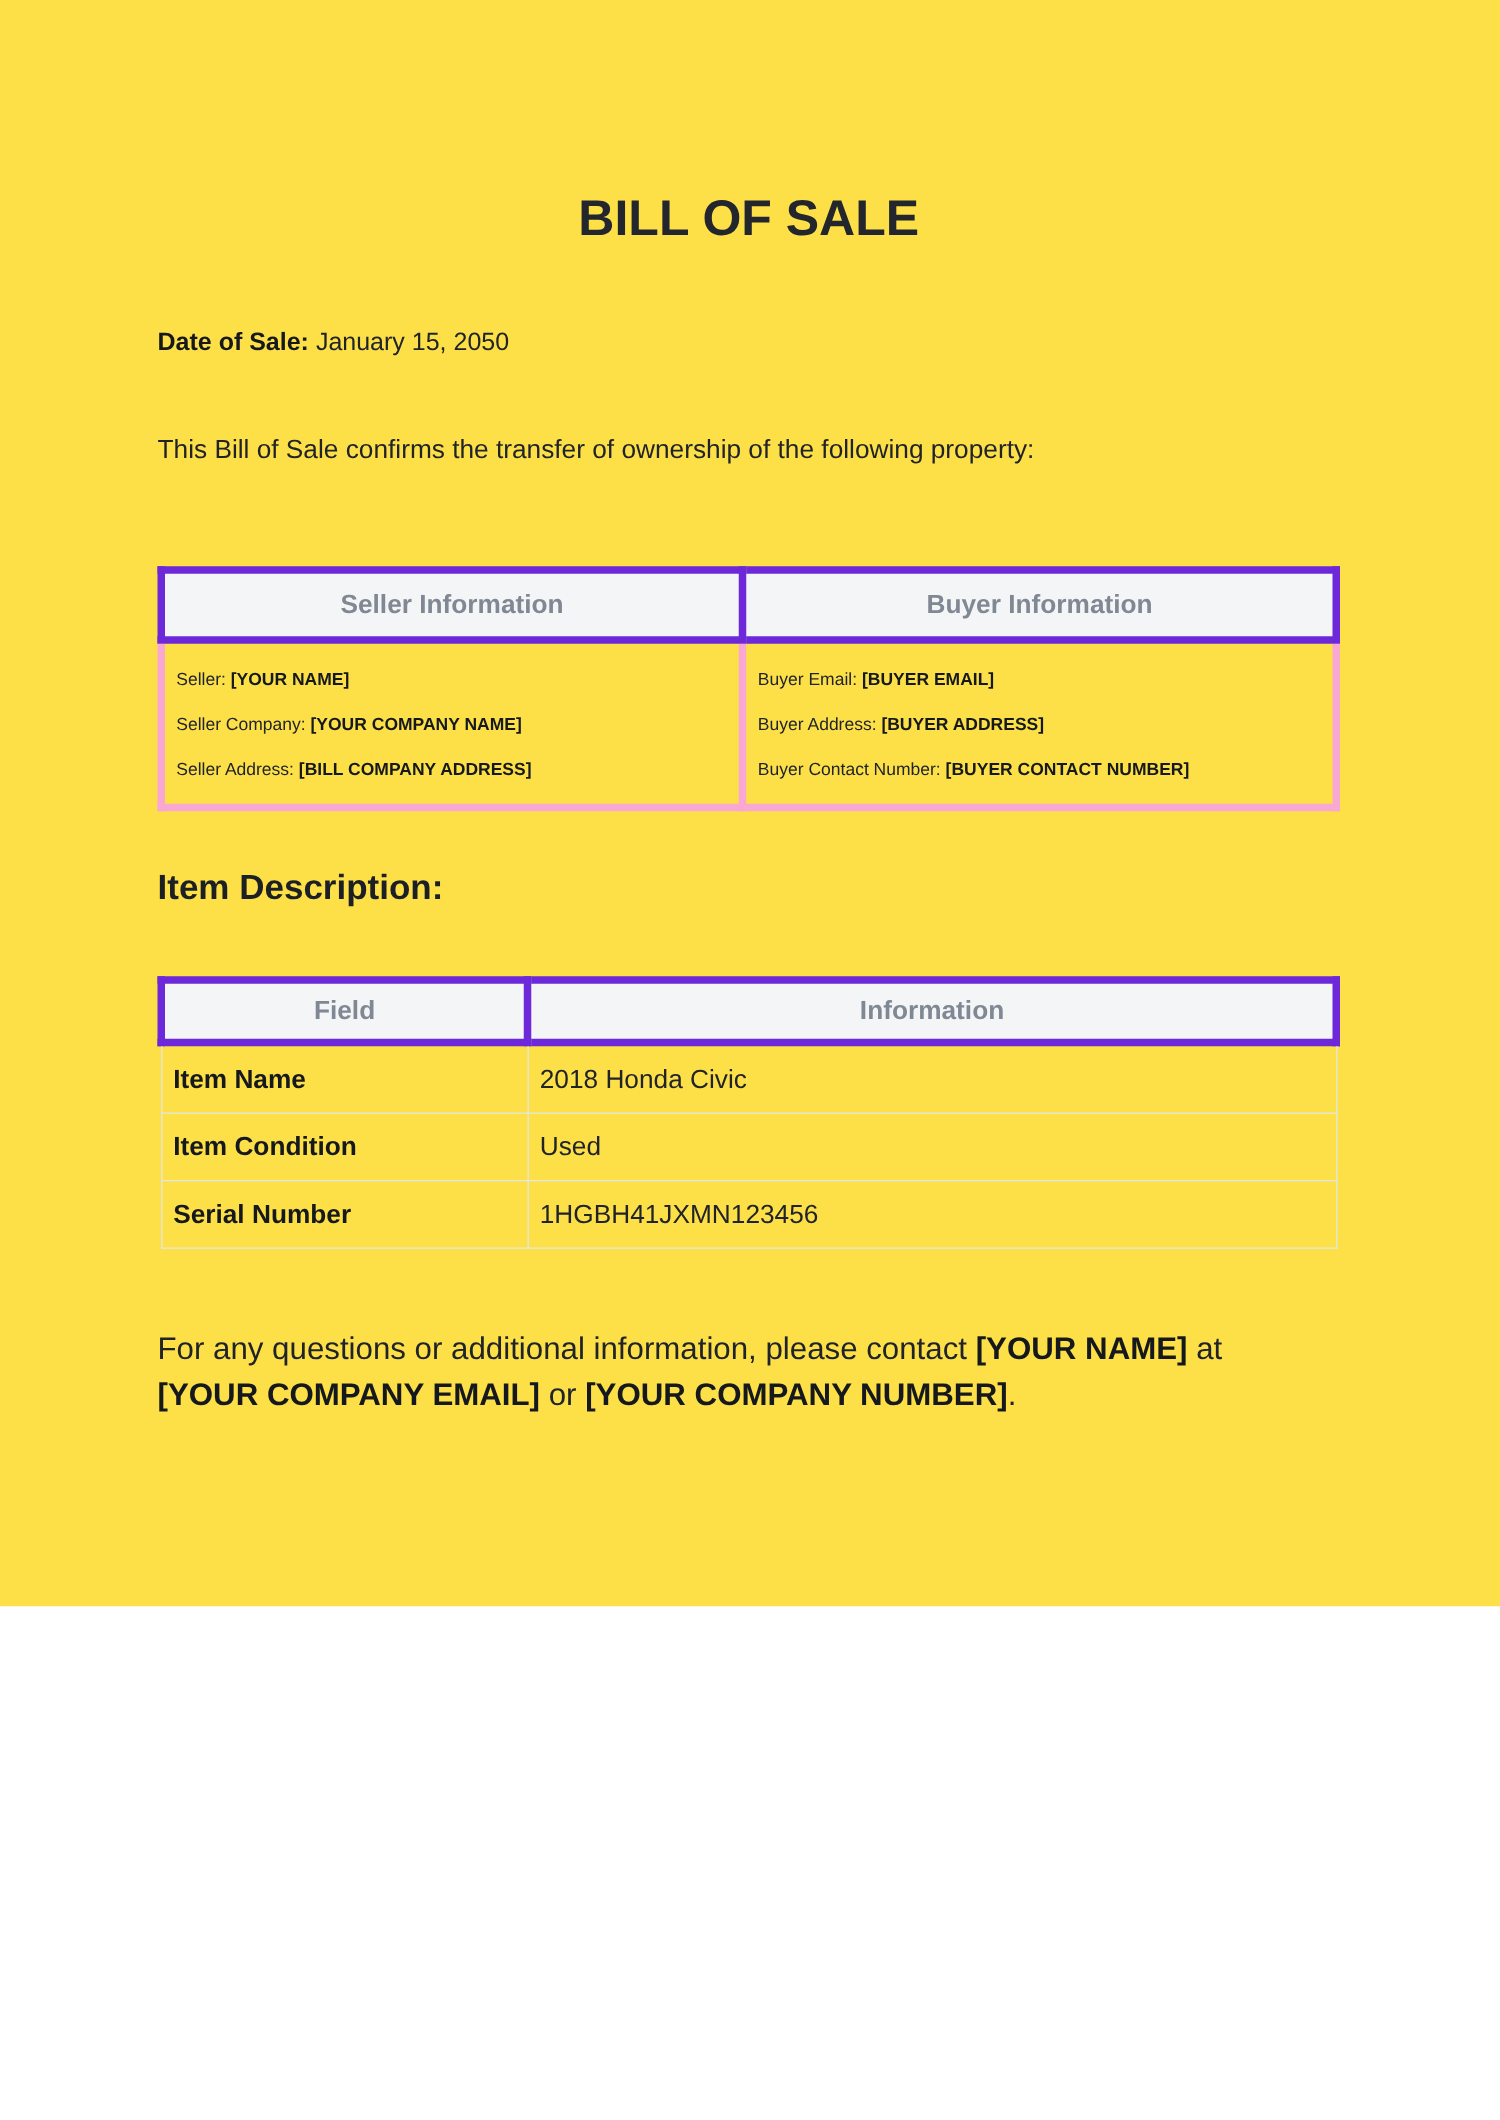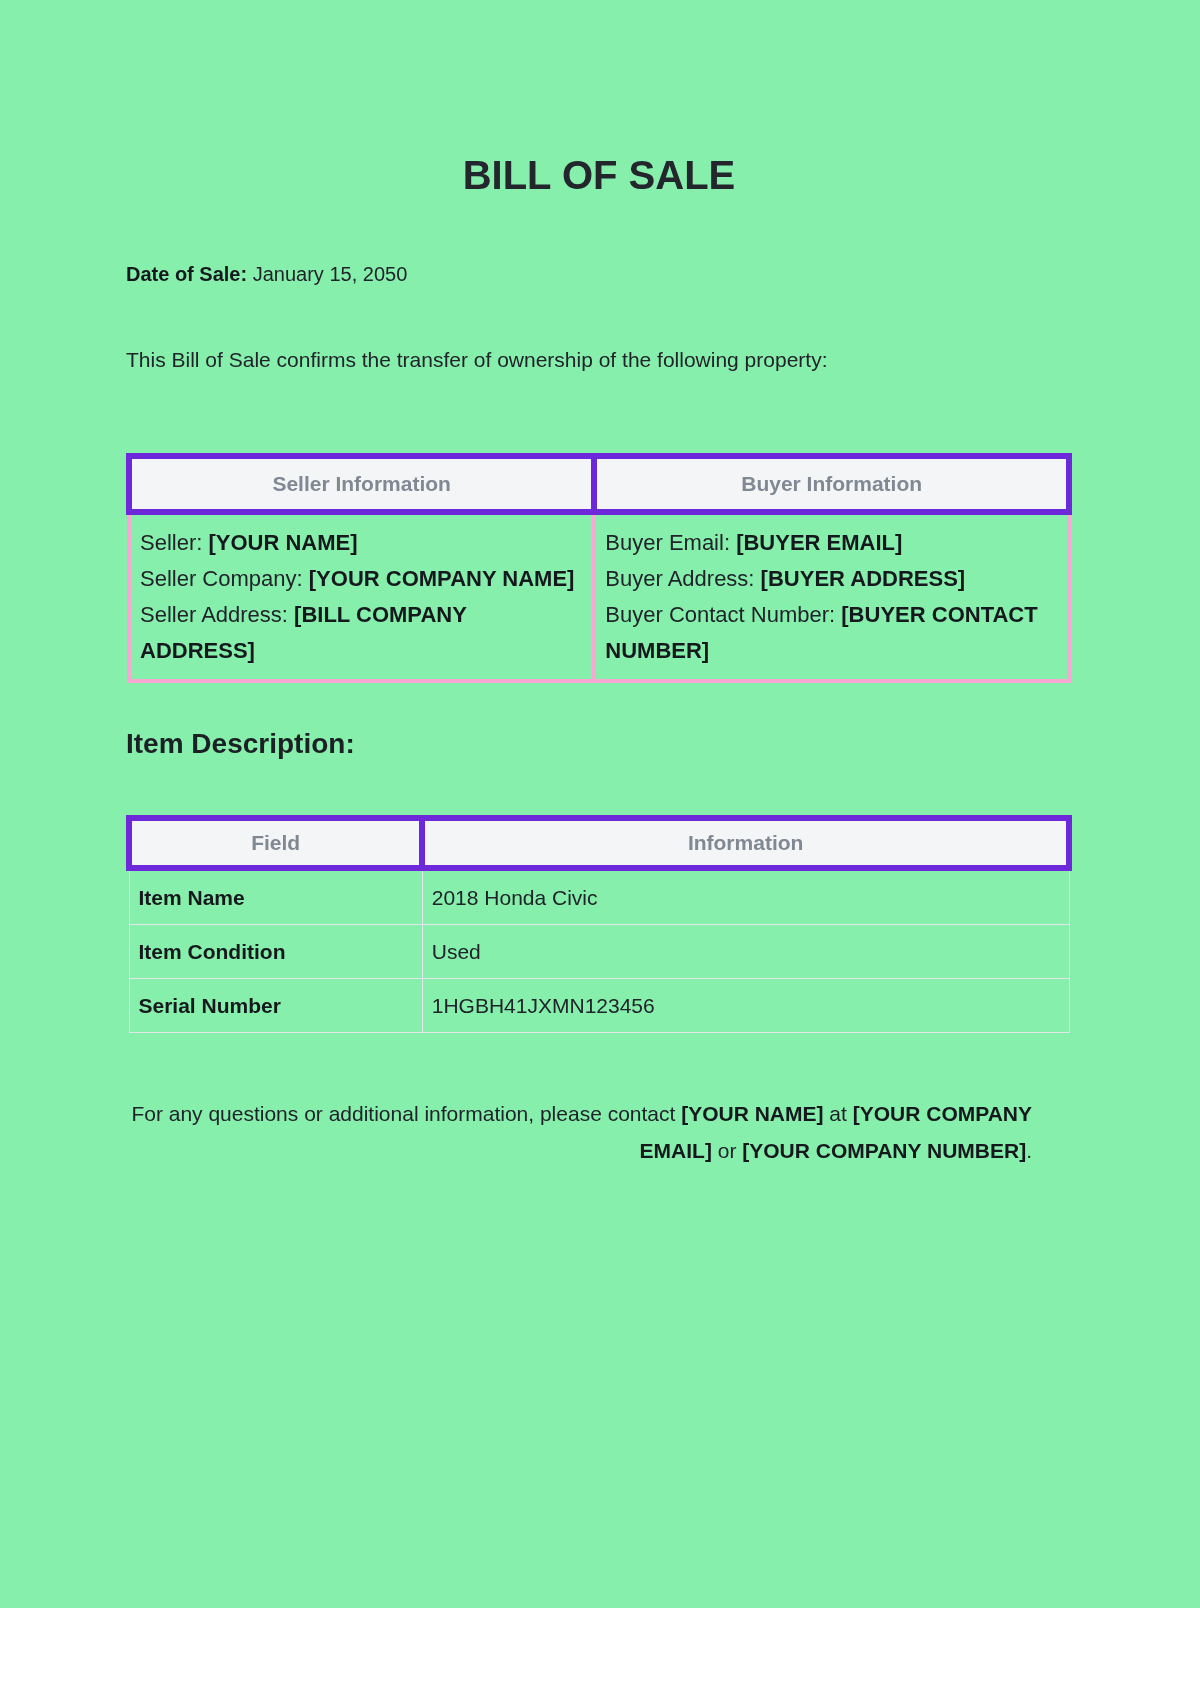--- a/index.html
+++ b/index.html
@@ -6,23 +6,23 @@
   html, body { margin: 0; padding: 0; }
   body {
     width: 1200px;
     height: 1696px;
     background: #ffffff;
     font-family: "Liberation Sans", sans-serif;
     color: #20242a;
   }
   .page {
     width: 1200px;
-    height: 1608px;
+    height: 1285px;
     padding: 150px 128px 0 126px;
-    background: #86efac;
+    background: #fde047;
     overflow: hidden;
   }
   .doc-title {
     margin: 0;
     text-align: center;
     font-size: 40px;
     line-height: 50px;
     font-weight: 700;
     color: #23272d;
   }
@@ -46,23 +46,23 @@
   th {
     background: #f4f5f7;
     border: 6px solid #6d28d9;
     font-size: 21px;
     font-weight: 700;
     color: #7f8893;
     padding: 13px 8px;
     text-align: center;
   }
   .parties-table td {
-    border: 4px solid #f9a8d4;
+    border: 6px solid #f9a8d4;
     vertical-align: top;
-    font-size: 22px;
+    font-size: 14px;
     line-height: 36px;
     padding: 10px 9px;
   }
   .seller-cell { padding-right: 64px; }
   .buyer-cell  { padding-right: 40px; }
   .entry { margin: 0; }
   .entry strong, .footer-note strong, .field-cell { font-weight: 700; color: #15181c; }
   .section-heading {
     margin: 44px 0 0;
     font-size: 28px;
@@ -74,23 +74,22 @@
   .item-table th { padding: 10px 25px; }
   .item-table td {
     border: 1px solid #e4e6ea;
     font-size: 21px;
     line-height: 29px;
     padding: 12px 9px;
     vertical-align: middle;
   }
   .footer-note {
     margin: 62px 40px 0 0;
-    font-size: 21px;
+    font-size: 25px;
     line-height: 37px;
-    text-align: right;
   }
 </style>
 </head>
 <body>
 
 <div class="page">
 
   <h1 class="doc-title">BILL OF SALE</h1>
 
   <p class="date-line">

